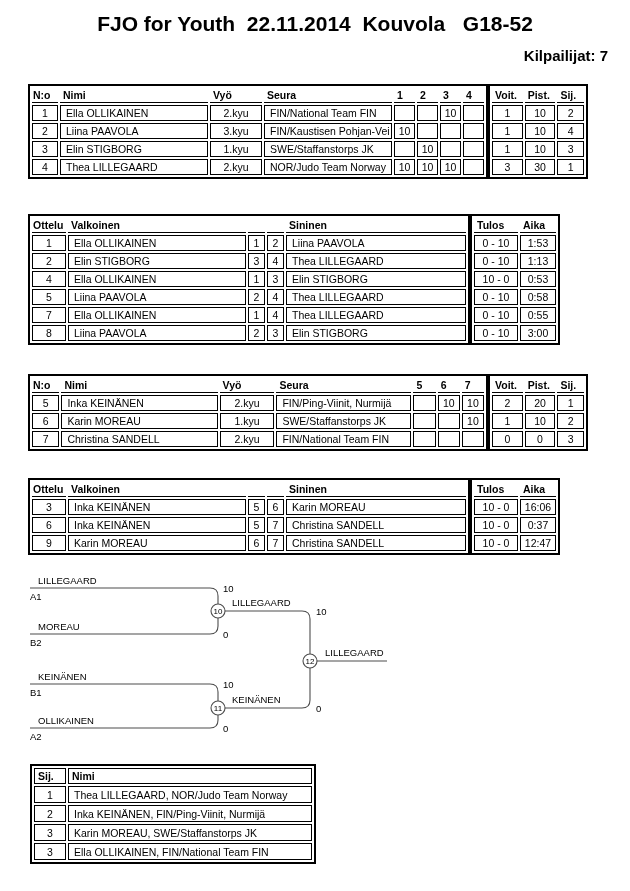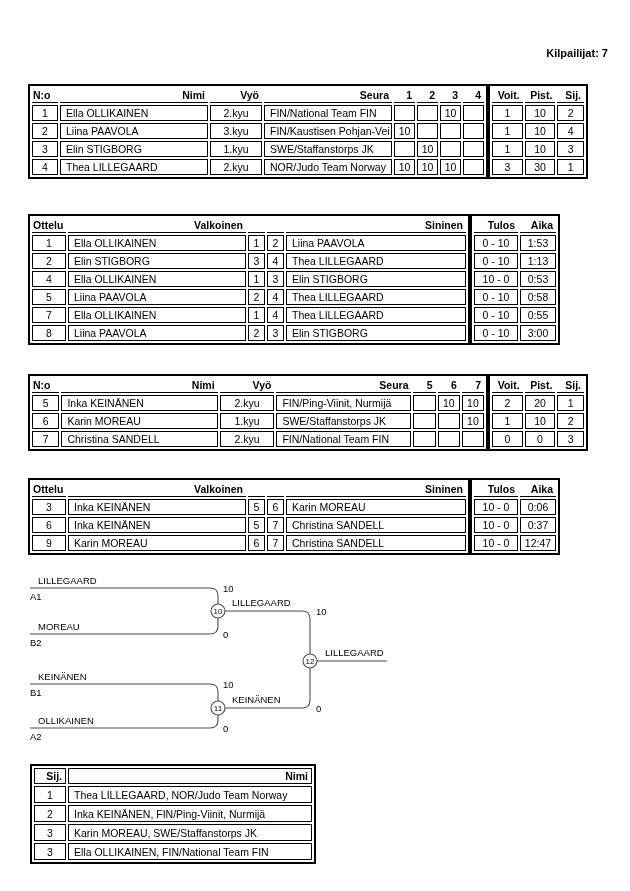--- a/index.html
+++ b/index.html
@@ -5,55 +5,56 @@
   html,body{margin:0;padding:0;background:#fff;}
   #doc{
     position:relative;width:630px;height:891px;background:#ffffff;
     font-family:"Liberation Sans","DejaVu Sans",sans-serif;color:#000;overflow:hidden;
   }
   .page-title{
     position:absolute;top:12px;left:0;width:630px;text-align:center;
     font-size:21px;font-weight:bold;white-space:pre;letter-spacing:0px;
   }
   .competitors-note{
-    position:absolute;top:47px;right:22px;font-size:11px;font-weight:bold;
+    position:absolute;top:47px;right:22px;font-size:15px;font-weight:bold;
   }
   .sec-title{
     position:absolute;font-size:12px;font-weight:bold;margin-top:48px;
   }
   .tbl-wrap{position:absolute;display:flex;align-items:flex-start;}
   table{
     border-collapse:separate;border-spacing:2px;border:2px solid #000;
     table-layout:fixed;background:#fff;
   }
   th,td{
     font-size:10.5px;padding:0 3px;height:14px;overflow:hidden;white-space:nowrap;
     vertical-align:middle;
   }
   td{border:1px solid #000;}
-  th{border:none;border-bottom:1px solid #000;font-weight:bold;text-align:right;}
+  th{border:none;border-bottom:1px solid #000;font-weight:bold;text-align:left;}
   table.full-th th{border:1px solid #000;}
   .hl{text-align:left;padding:0 1px;}
   .num,.pt,.sum,.belt{text-align:center;}
   .name,.club{text-align:left;padding:0 5px;}
   table.results td{height:15px;}
   
   #bracket{position:absolute;left:25px;top:562px;}
   .br-line{fill:none;stroke:#4d4d4d;stroke-width:1.1;}
   .br-circle{fill:#fff;stroke:#4d4d4d;stroke-width:1.1;}
   .br-name{font-family:"Liberation Sans","DejaVu Sans",sans-serif;font-size:9.5px;fill:#000;}
   .br-seed{font-family:"Liberation Sans","DejaVu Sans",sans-serif;font-size:9.5px;fill:#000;}
   .br-score{font-family:"Liberation Sans","DejaVu Sans",sans-serif;font-size:9.5px;fill:#000;}
   .br-matchno{font-family:"Liberation Sans","DejaVu Sans",sans-serif;font-size:8px;fill:#000;text-anchor:middle;}
 </style>
 </head>
 <body>
 
 <div id="doc">
 
+  <div class="page-title">FJO for Youth  22.11.2014  Kouvola   G18-52</div>
   <div class="competitors-note">Kilpailijat: 7</div>
 
   <div class="sec-title" style="top:66px;left:28px;width:460px;">Kilpailijat A</div>
   <div class="tbl-wrap" style="top:84px;left:28px;">
     <table style="width:460px;" class="roster">
       <colgroup>
           <col style="width:26px">
           <col style="width:148px">
           <col style="width:52px">
           <col style="width:128px">
@@ -393,21 +394,21 @@
             <th>Aika</th>
           </tr>
         </thead>
       <colgroup>
           <col style="width:44px">
           <col style="width:36px">
         </colgroup>
       <tbody>
           <tr>
             <td class="sum">10 - 0</td>
-            <td class="sum">0:06</td>
+            <td class="sum">16:06</td>
           </tr>
           <tr>
             <td class="sum">10 - 0</td>
             <td class="sum">0:37</td>
           </tr>
           <tr>
             <td class="sum">10 - 0</td>
             <td class="sum">12:47</td>
           </tr>
         </tbody>

